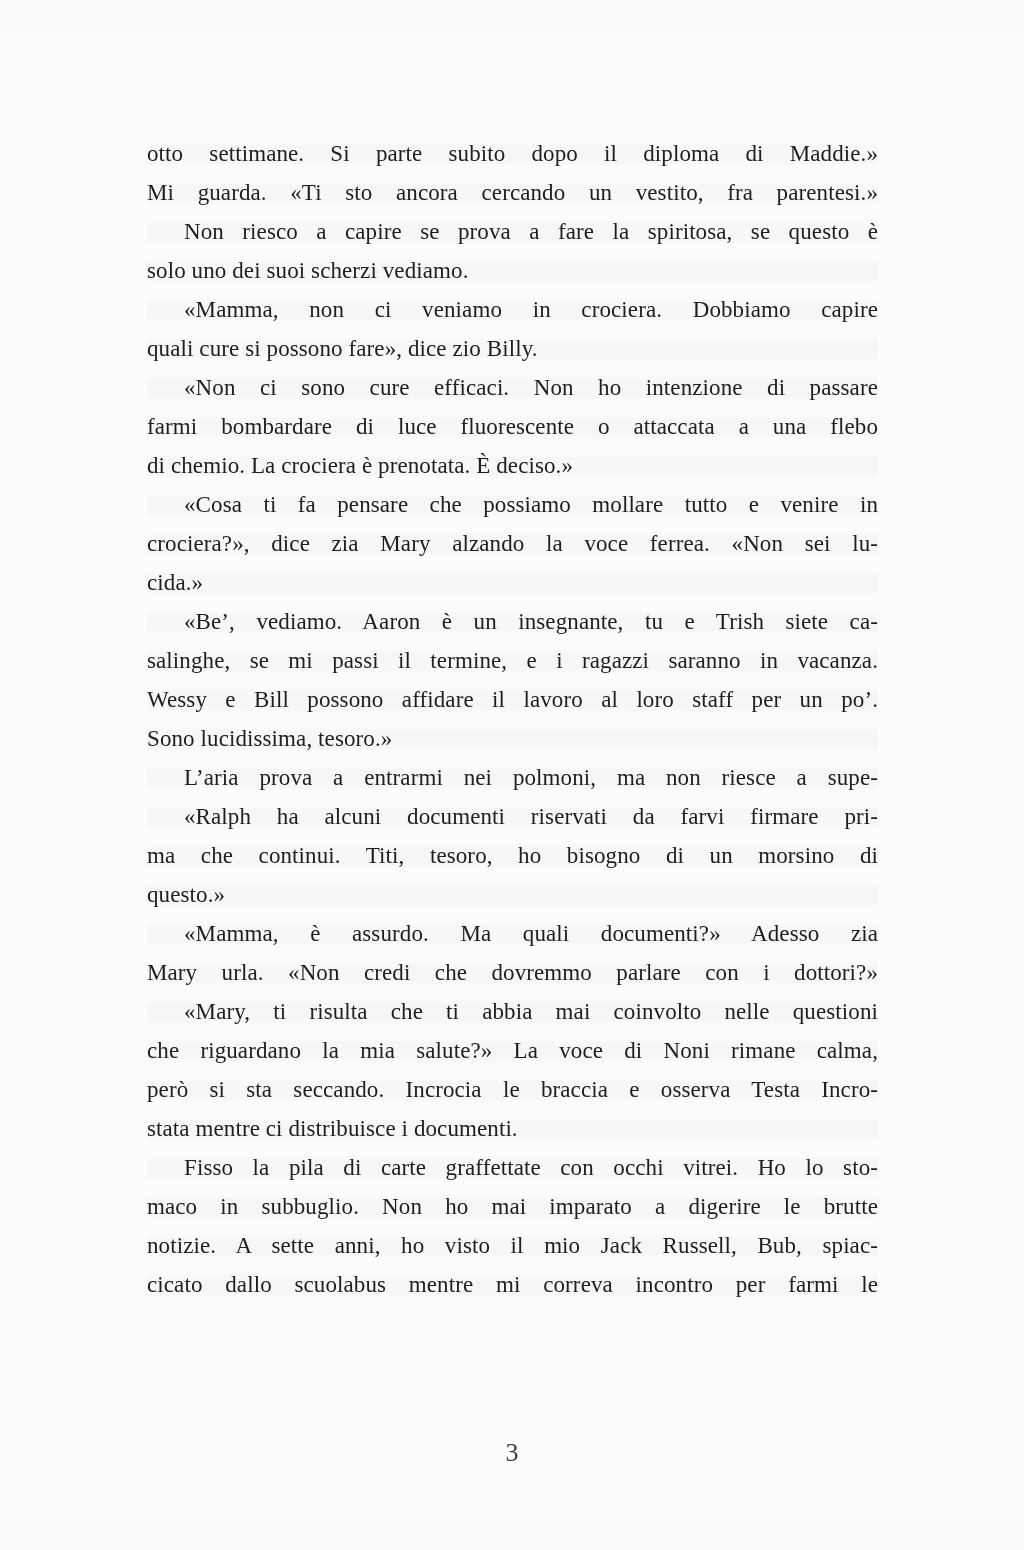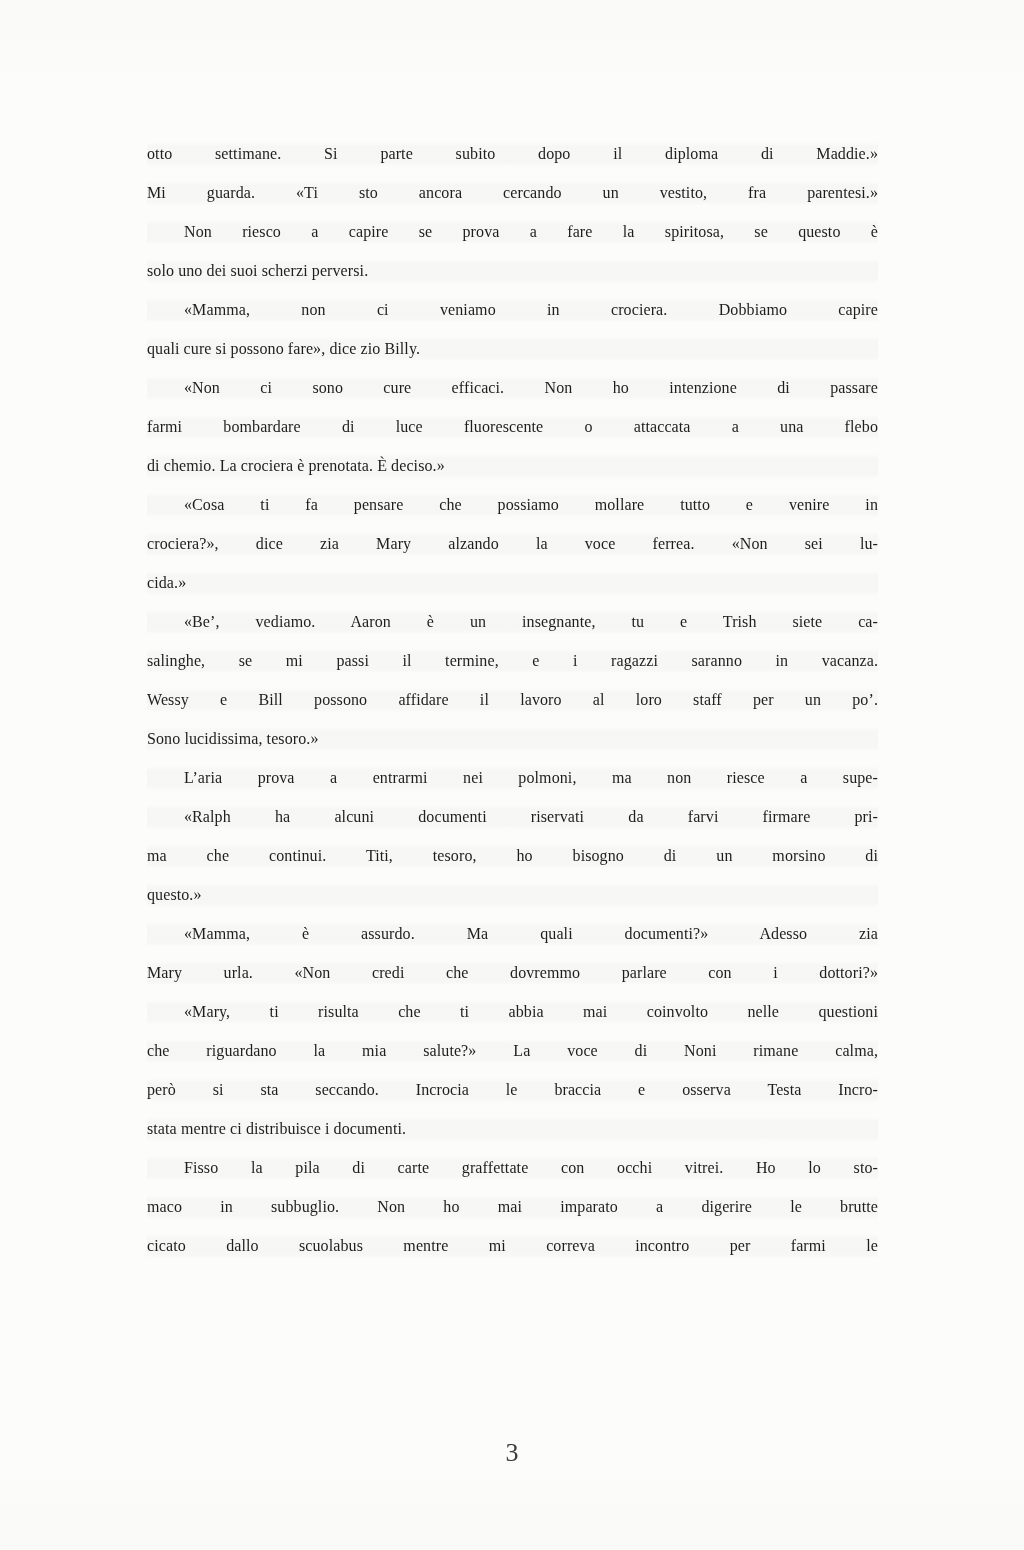--- a/index.html
+++ b/index.html
@@ -20,21 +20,21 @@
     inset: 0;
     background:
       linear-gradient(180deg, rgba(0,0,0,0.012) 0%, rgba(0,0,0,0) 6%, rgba(0,0,0,0) 94%, rgba(0,0,0,0.012) 100%),
       #fcfcfb;
   }
   #text-block {
     position: absolute;
     left: 147px;
     top: 134px;
     width: 731px;
-    font-size: 16px;
+    font-size: 23px;
     line-height: 39px;
     color: #1e1e1e;
     letter-spacing: 0.1px;
   }
   .line {
     height: 39px;
     overflow: hidden;
     text-align: left;
     
     background: linear-gradient(to bottom,
@@ -61,21 +61,21 @@
   }
 </style>
 </head>
 <body>
 
 <div id="book-page">
   <div id="text-block">
       <div class="line jl">otto settimane. Si parte subito dopo il diploma di Maddie.»</div>
       <div class="line jl">Mi guarda. «Ti sto ancora cercando un vestito, fra parentesi.»</div>
       <div class="line indent jl">Non riesco a capire se prova a fare la spiritosa, se questo è</div>
-      <div class="line">solo uno dei suoi scherzi perversi.</div>
+      <div class="line">solo uno dei suoi scherzi vediamo.</div>
       <div class="line indent jl">«Mamma, non ci veniamo in crociera. Dobbiamo capire</div>
       <div class="line">quali cure si possono fare», dice zio Billy.</div>
       <div class="line indent jl">«Non ci sono cure efficaci. Non ho intenzione di passare</div>
       <div class="line jl">farmi bombardare di luce fluorescente o attaccata a una flebo</div>
       <div class="line">di chemio. La crociera è prenotata. È deciso.»</div>
       <div class="line indent jl">«Cosa ti fa pensare che possiamo mollare tutto e venire in</div>
       <div class="line jl">crociera?», dice zia Mary alzando la voce ferrea. «Non sei lu-</div>
       <div class="line">cida.»</div>
       <div class="line indent jl">«Be’, vediamo. Aaron è un insegnante, tu e Trish siete ca-</div>
       <div class="line jl">salinghe, se mi passi il termine, e i ragazzi saranno in vacanza.</div>
@@ -86,16 +86,17 @@
       <div class="line jl">ma che continui. Titi, tesoro, ho bisogno di un morsino di</div>
       <div class="line">questo.»</div>
       <div class="line indent jl">«Mamma, è assurdo. Ma quali documenti?» Adesso zia</div>
       <div class="line jl">Mary urla. «Non credi che dovremmo parlare con i dottori?»</div>
       <div class="line indent jl">«Mary, ti risulta che ti abbia mai coinvolto nelle questioni</div>
       <div class="line jl">che riguardano la mia salute?» La voce di Noni rimane calma,</div>
       <div class="line jl">però si sta seccando. Incrocia le braccia e osserva Testa Incro-</div>
       <div class="line">stata mentre ci distribuisce i documenti.</div>
       <div class="line indent jl">Fisso la pila di carte graffettate con occhi vitrei. Ho lo sto-</div>
       <div class="line jl">maco in subbuglio. Non ho mai imparato a digerire le brutte</div>
+      <div class="line jl">notizie. A sette anni, ho visto il mio Jack Russell, Bub, spiac-</div>
       <div class="line jl">cicato dallo scuolabus mentre mi correva incontro per farmi le</div>
     </div>
   <div id="page-number">3</div>
 </div>
 
 </body></html>

